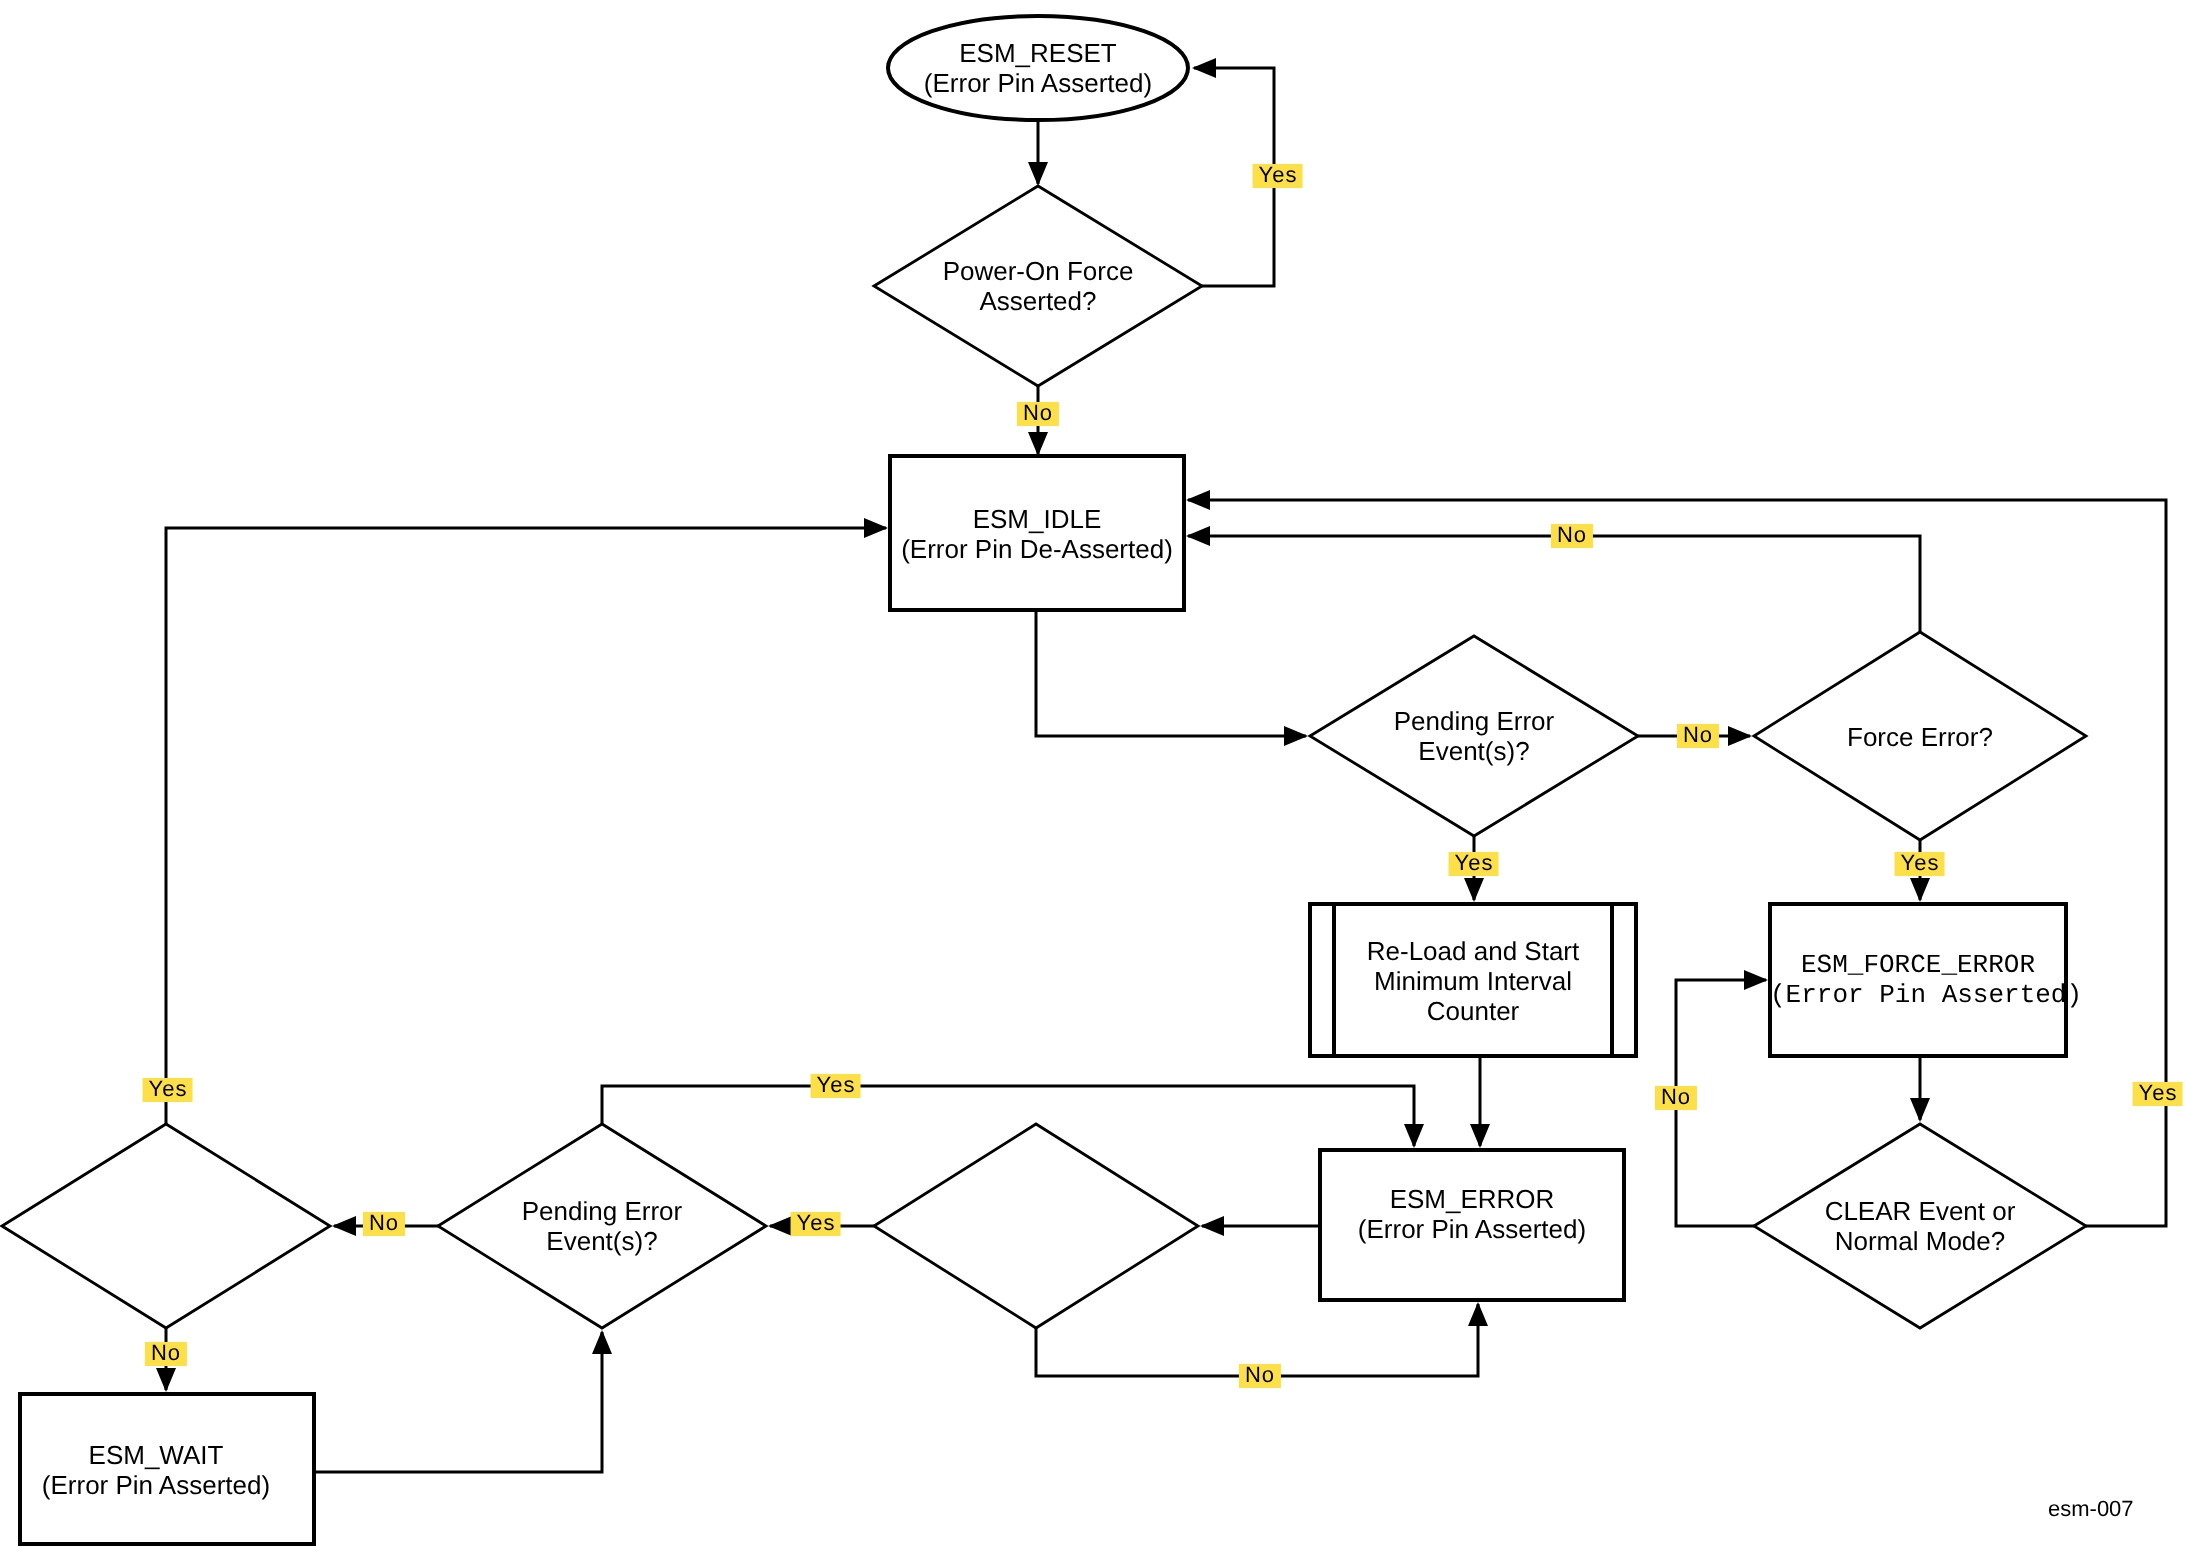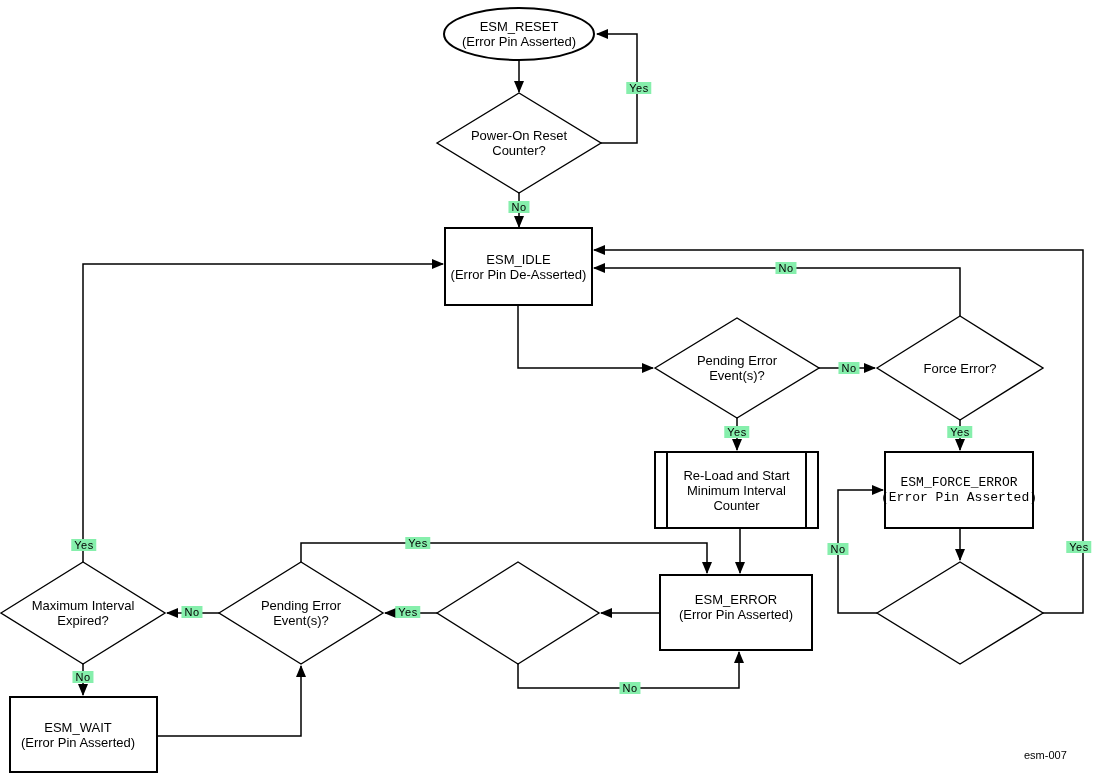--- a/index.html
+++ b/index.html
@@ -14,32 +14,31 @@
   }
   svg.layer { position: absolute; left: 0; top: 0; }
   .edge { fill: none; stroke: #000000; stroke-width: 1.5; }
   .shape { fill: #ffffff; stroke: #000000; stroke-width: 2; }
   .dshape { fill: #ffffff; stroke: #000000; stroke-width: 1.4; }
   .innerbar { stroke: #000000; stroke-width: 2; }
   .node-label {
     position: absolute;
     display: flex;
     flex-direction: column;
-    align-items: center;
     justify-content: center;
     text-align: center;
     font-size: 13px;
     line-height: 15px;
     white-space: nowrap;
     pointer-events: none;
   }
   .edge-label {
     position: absolute;
     transform: translate(-50%, -50%);
-    background: #86efac;
+    background: #fde047;
     font-size: 11px;
     line-height: 12px;
     letter-spacing: 0.5px;
     padding: 0 3px;
     white-space: nowrap;
   }
   .fig-label {
     position: absolute;
     font-size: 11px;
     line-height: 12px;
@@ -94,22 +93,22 @@
     <polyline class="edge" points="83,664 83,695" marker-end="url(#arrow)"></polyline>
     <polyline class="edge" points="157,736 301,736 301,666" marker-end="url(#arrow)"></polyline>
   </svg>
 
   <div class="node-label" style="left:444px; top:8px; width:150px; height:52px;">
     <span>ESM_RESET</span>
     <span>(Error Pin Asserted)</span>
   </div>
 
   <div class="node-label" style="left:437px; top:93px; width:164px; height:100px;">
-    <span>Power-On Reset</span>
-    <span>Counter?</span>
+    <span>Power-On Force</span>
+    <span>Asserted?</span>
   </div>
 
   <div class="node-label" style="left:445px; top:228px; width:147px; height:77px;">
     <span>ESM_IDLE</span>
     <span>(Error Pin De-Asserted)</span>
   </div>
 
   <div class="node-label" style="left:655px; top:318px; width:164px; height:100px;">
     <span>Pending Error</span>
     <span>Event(s)?</span>
@@ -128,31 +127,31 @@
   <div class="node-label" style="left:885px; top:452px; width:148px; height:76px;font-family:Liberation Mono, monospace;">
     <span>ESM_FORCE_ERROR</span>
     <span>(Error Pin Asserted)</span>
   </div>
 
   <div class="node-label" style="left:660px; top:575px; width:152px; height:64px;">
     <span>ESM_ERROR</span>
     <span>(Error Pin Asserted)</span>
   </div>
 
+  <div class="node-label" style="left:877px; top:562px; width:166px; height:102px;">
+    <span>CLEAR Event or</span>
+    <span>Normal Mode?</span>
+  </div>
 
 
   <div class="node-label" style="left:219px; top:562px; width:164px; height:102px;">
     <span>Pending Error</span>
     <span>Event(s)?</span>
   </div>
 
-  <div class="node-label" style="left:1px; top:562px; width:164px; height:102px;">
-    <span>Maximum Interval</span>
-    <span>Expired?</span>
-  </div>
 
   <div class="node-label" style="left:10px; top:697px; width:136px; height:75px;">
     <span>ESM_WAIT</span>
     <span>(Error Pin Asserted)</span>
   </div>
 
   <div class="edge-label" style="left:639px; top:88px;">Yes</div>
   <div class="edge-label" style="left:519px; top:207px;">No</div>
   <div class="edge-label" style="left:786px; top:268px;">No</div>
   <div class="edge-label" style="left:849px; top:368px;">No</div>

